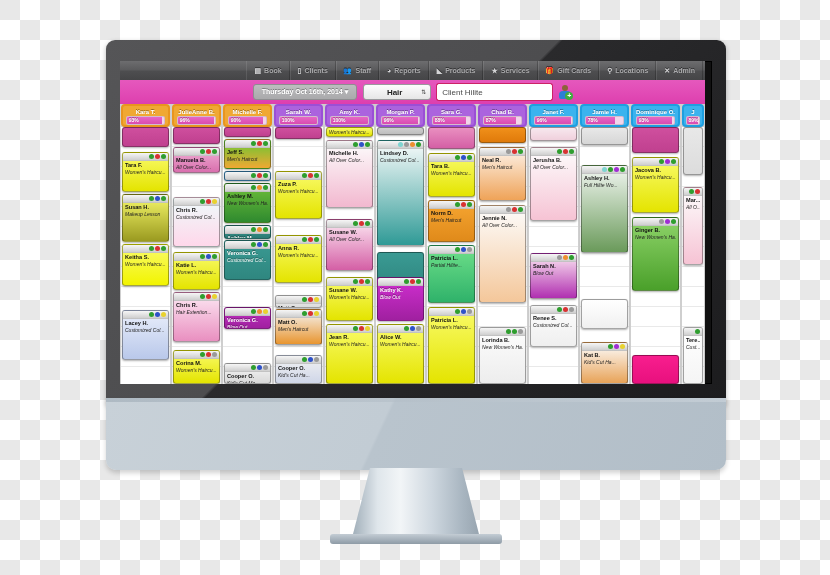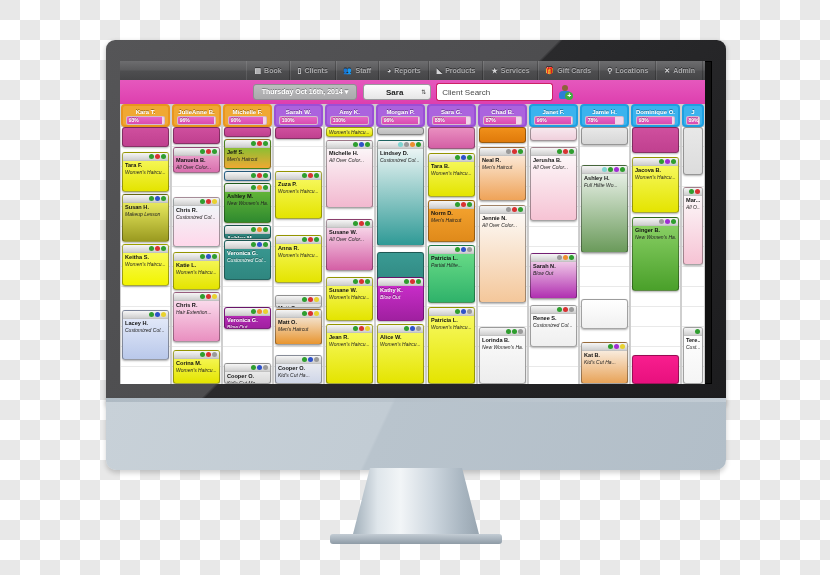--- a/index.html
+++ b/index.html
@@ -140,25 +140,25 @@
               <span>Admin</span>
             </div>
           </div>
 
         <div class="toolbar">
           <div class="datebtn">
             <span>Thursday Oct 16th, 2014</span>
             <span>▾</span>
           </div>
           <div class="selwrap">
-            <span class="lab">Sara</span>
+            <span class="lab">Hair</span>
             <span class="arrows">⇅</span>
           </div>
           <div class="searchbox">
-            <span>Client Search</span>
+            <span>Client Hilite</span>
           </div>
           <div class="adduser">
             <div class="head"></div>
             <div class="body"></div>
             <div class="plus">+</div>
           </div>
         </div>
 
         <div class="calwrap">
           <div class="headrow" id="headrow">

